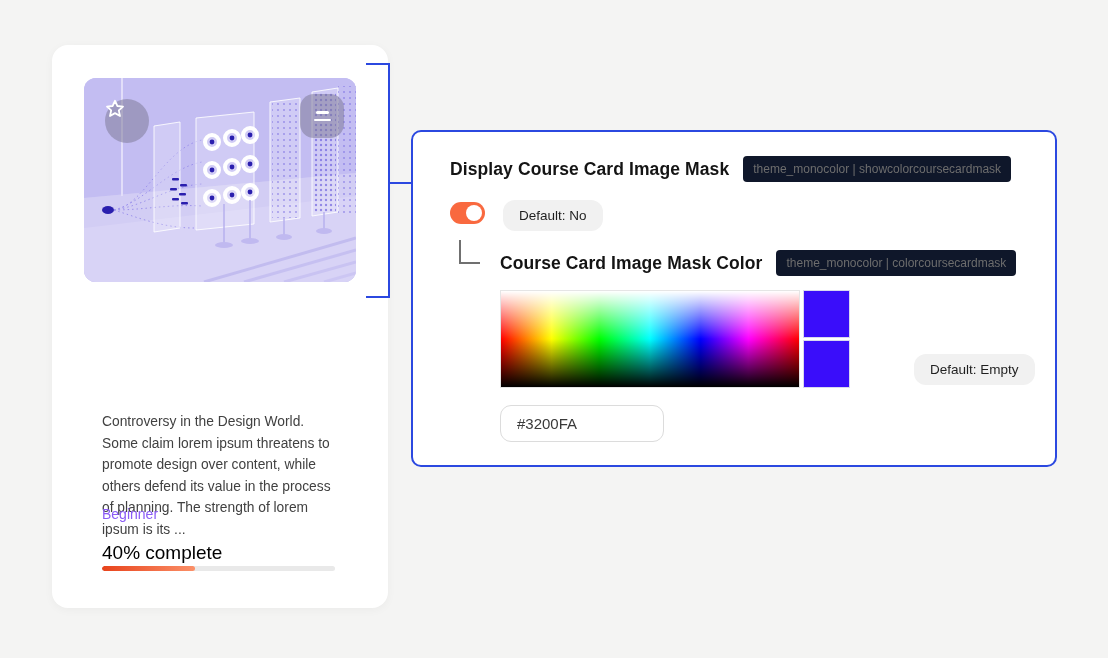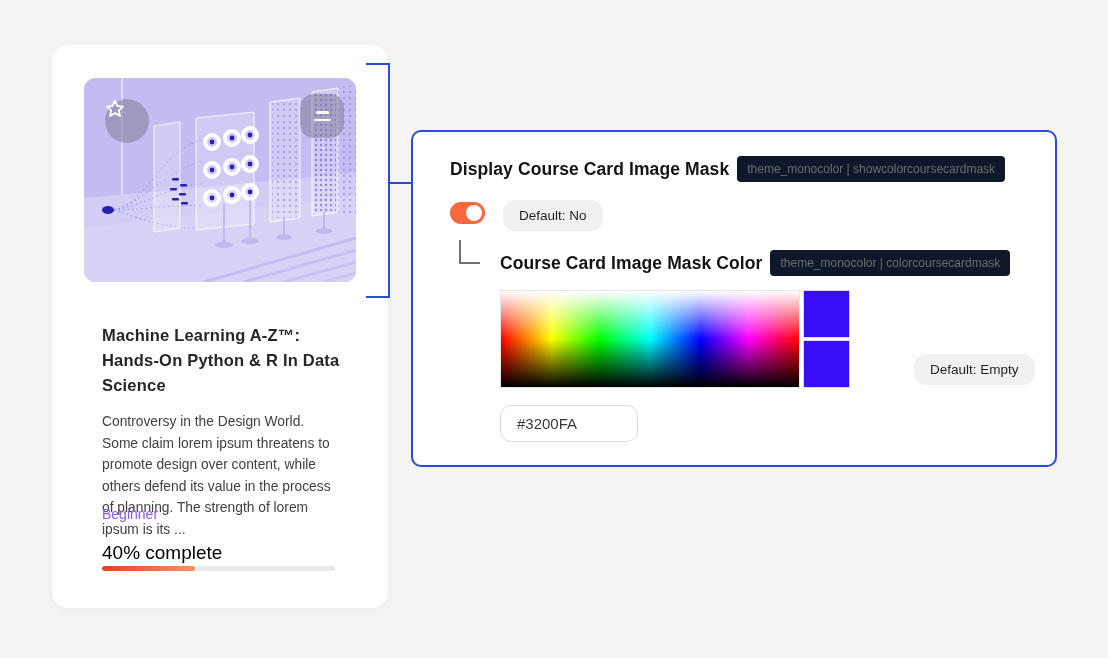--- a/index.html
+++ b/index.html
@@ -72,21 +72,21 @@
   .bk-b   { left:366px; top:296px; width:22px; height:2px; }
   .bk-mid { left:390px; top:182px; width:22px; height:2px; }
 
   
   .panel {
     position:absolute; left:411px; top:130px;
     width:646px; height:337px;
     background:#ffffff;
     border:2px solid #2b48e0; border-radius:10px;
   }
-  .heading-row { position:absolute; display:flex; align-items:center; gap:8px; }
+  .heading-row { position:absolute; display:flex; align-items:center; gap:14px; }
   .row-1 { left:37px; top:24px; }
   .row-3 { left:87px; top:118px; }
   .panel h3 { font-size:17.5px; font-weight:700; color:#141414; letter-spacing:0.1px; }
   .key-badge {
     background:#0f172a; border-radius:4px;
     padding:6px 10px; font-size:12px; color:#6d6d6d;
     white-space:nowrap;
   }
   .toggle {
     position:absolute; left:37px; top:70px;
@@ -122,21 +122,21 @@
     cursor:crosshair;
   }
   .swatch-col { display:flex; flex-direction:column; gap:2px; }
   .color-swatch {
     width:47px; height:48px;
     border:1px solid #d8d8ee;
     cursor:pointer;
   }
   .hex-input {
     position:absolute; left:87px; top:273px;
-    width:138px; height:37px;
+    width:164px; height:37px;
     border:1.5px solid #dcdcdc; border-radius:11px;
     padding:16px 16px; font-size:15px; color:#3a3a3a;
     font-family:"Liberation Sans","DejaVu Sans",sans-serif;
     outline:none; background:#ffffff;
   }
 </style>
 </head>
 <body>
 
 <div class="card">
@@ -238,21 +238,20 @@
     </button>
 
     <button class="img-btn menu">
       <span class="menu-lines">
           <i></i>
           <i></i>
         </span>
     </button>
   </div>
 
-  <h2 class="card-title">Machine Learning A-Z™: Hands-On Python &amp; R In Data Science</h2>
   <p class="card-desc">Controversy in the Design World. Some claim lorem ipsum threatens to promote design over content, while others defend its value in the process of planning. The strength of lorem ipsum is its ...</p>
   <div class="card-level">Beginner</div>
   <div class="progress-label">40% complete</div>
   <div class="progress-track">
     <div class="progress-fill" style="width: 40%;"></div>
   </div>
 </div>
 
 <div class="bracket">
   <div class="bk-t"></div>

